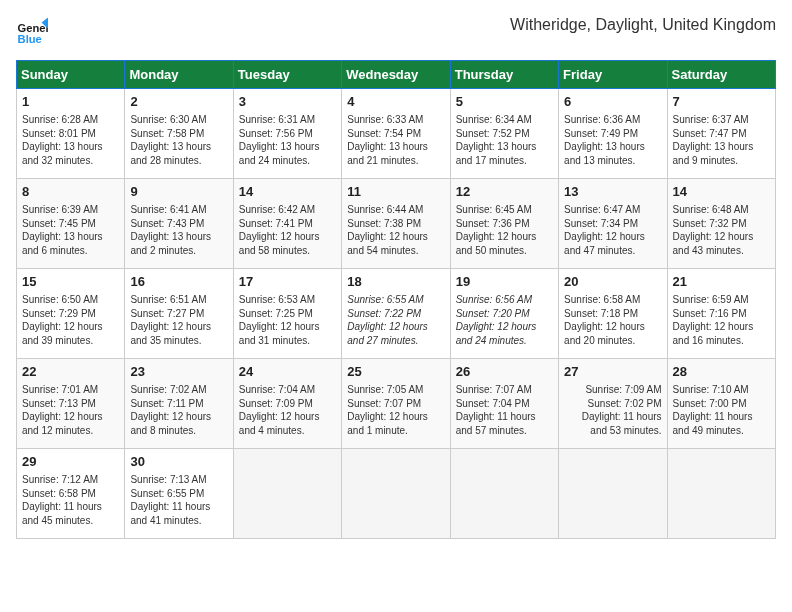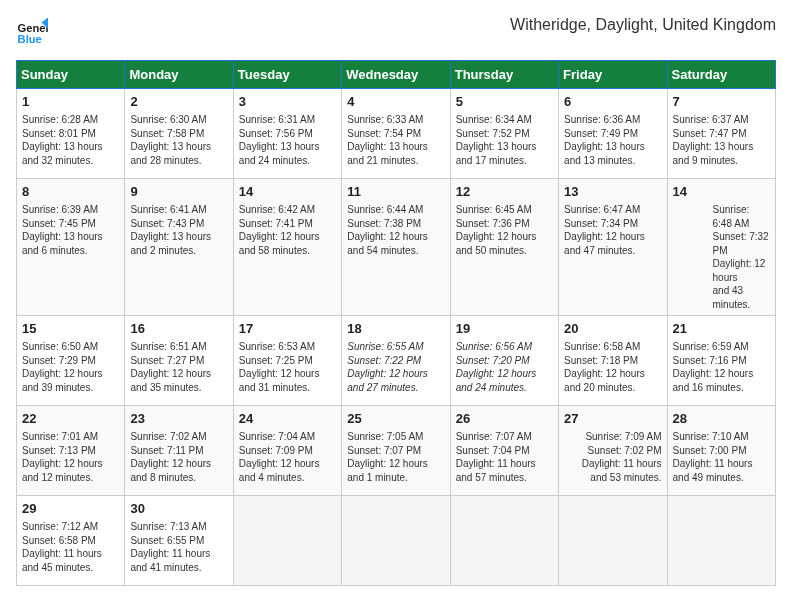--- a/index.html
+++ b/index.html
@@ -201,21 +201,21 @@
         </td>
         <td>
           <span class="day-number">13</span>
           <div class="day-info" style="white-space: pre-line;">Sunrise: 6:47 AM
 Sunset: 7:34 PM
 Daylight: 12 hours
 and 47 minutes.</div>
         </td>
         <td>
           <span class="day-number">14</span>
-          <div class="day-info" style="white-space: pre-line; margin-left: 40px;">Sunrise: 6:48 AM
+          <div class="day-info" style="white-space: pre-line;">Sunrise: 6:48 AM
 Sunset: 7:32 PM
 Daylight: 12 hours
 and 43 minutes.</div>
         </td>
       </tr>
       <tr>
         <td>
           <span class="day-number">15</span>
           <div class="day-info" style="white-space: pre-line;">Sunrise: 6:50 AM
 Sunset: 7:29 PM

